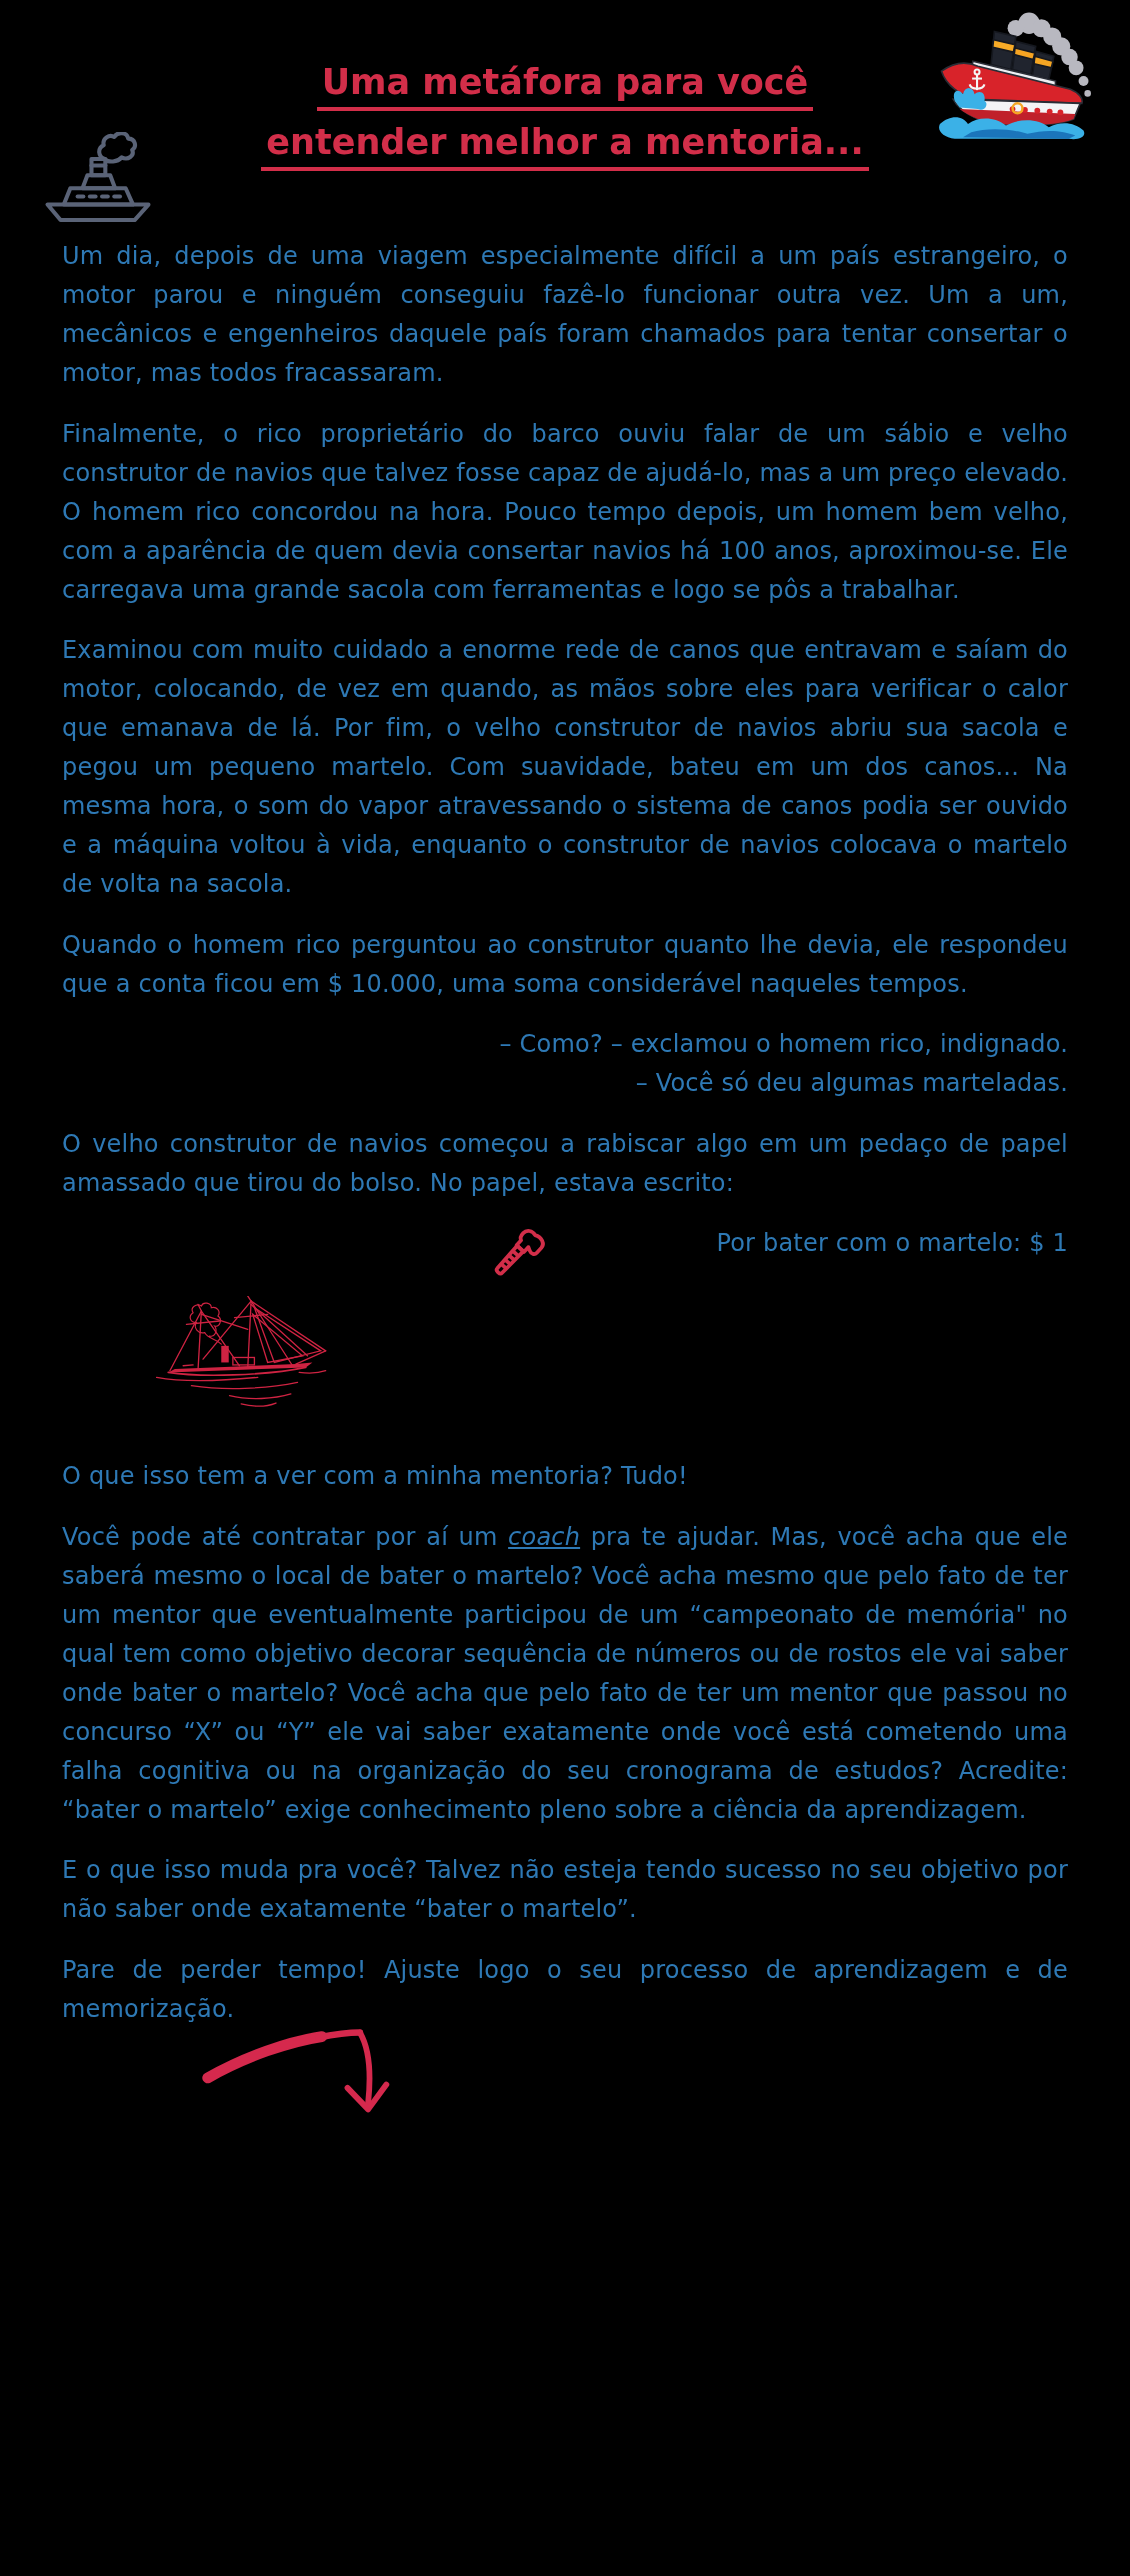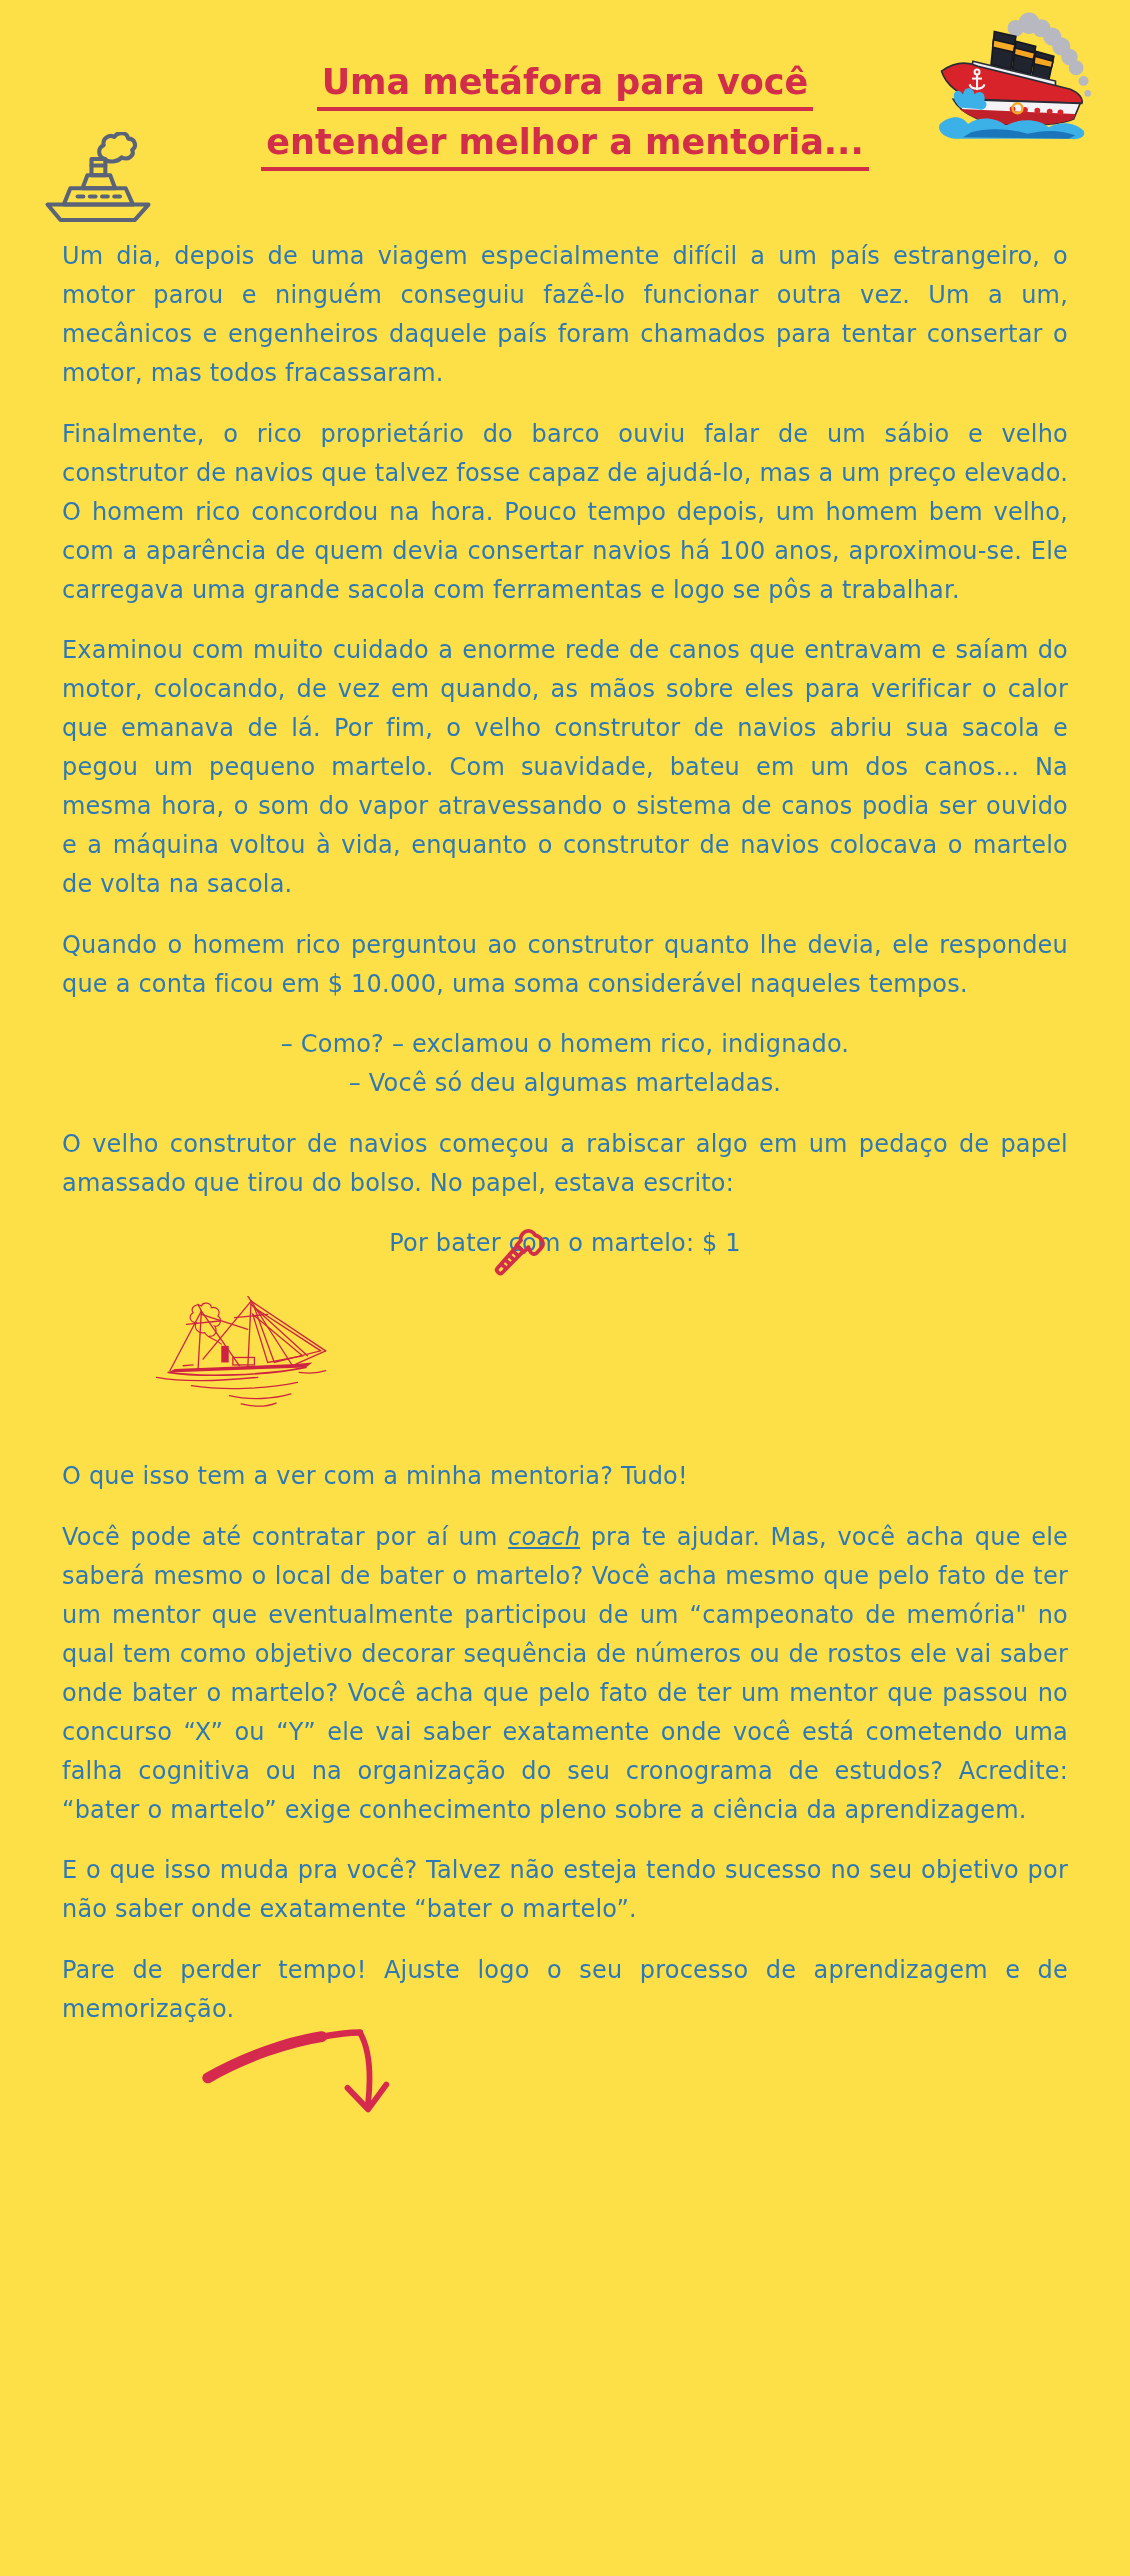--- a/index.html
+++ b/index.html
@@ -1,20 +1,20 @@
 <!DOCTYPE html>
 <html style="font-size:13.2px"><head>
 <meta charset="utf-8">
 <style>
   html,body{margin:0;padding:0;background:#ffffff;}
   .page{
     position:relative;
     width:1130px;
     height:2576px;
-    background:#fde047;
+    background:#000000;
     overflow:hidden;
     font-family:"DejaVu Sans","Liberation Sans",sans-serif;
   }
   
   .header{position:relative;height:237px;}
   .title{
     position:absolute;top:61px;left:0;right:0;
     text-align:center;
     color:#d22e49;
     font-weight:700;
@@ -25,21 +25,21 @@
     display:table;margin:0 auto;
     border-bottom:4.1px solid #d22e49;
     padding:0 5px 4.1px 5px;
   }
   .title .tline + .tline{margin-top:10px;}
   .left-boat{position:absolute;left:41px;top:132px;}
   .right-boat{position:absolute;right:25px;top:8.3px;}
   
   .content{margin:0 62px;color:#2e79b5;font-size:24px;line-height:39px;letter-spacing:0.2px;}
   .content p{margin:0 0 21.5px 0;text-align:justify;}
-  .content p.noj{text-align:center;margin:0;}
+  .content p.noj{text-align:right;margin:0;}
   .dialogue{margin:0 0 21.5px 0;}
   .invoice{position:relative;margin:0 0 21.5px 0;}
   .invoice .hammer{position:absolute;left:420px;top:-3.3px;}
   em{font-style:italic;text-decoration:underline;}
   
   .red-ship{margin:33px 0 36px 88px;}
   .arrow-wrap{margin:-25px 0 0 134px;}
 </style>
 </head>
 <body>

